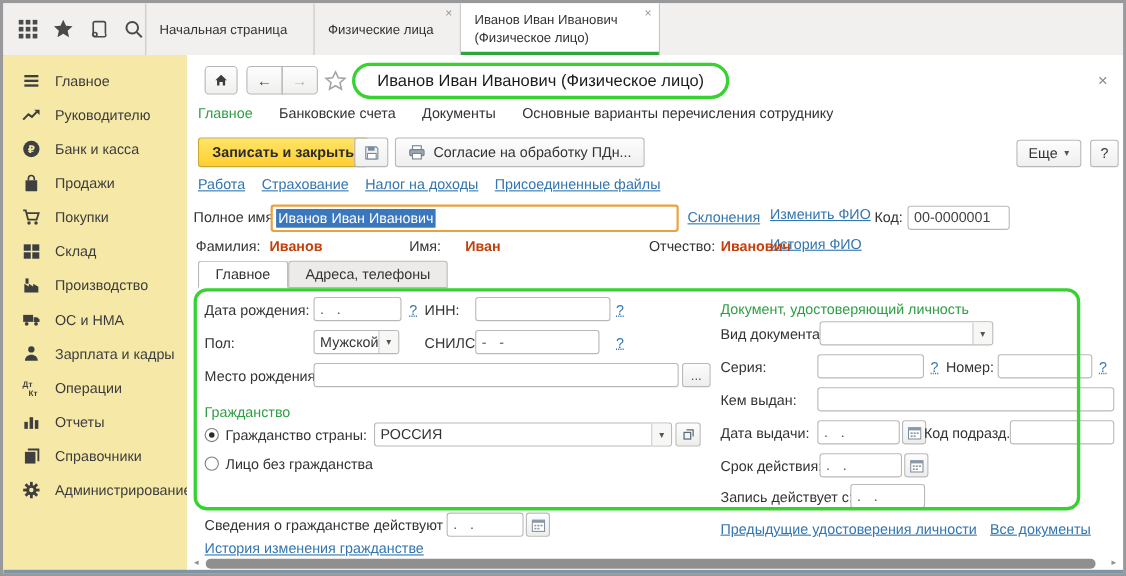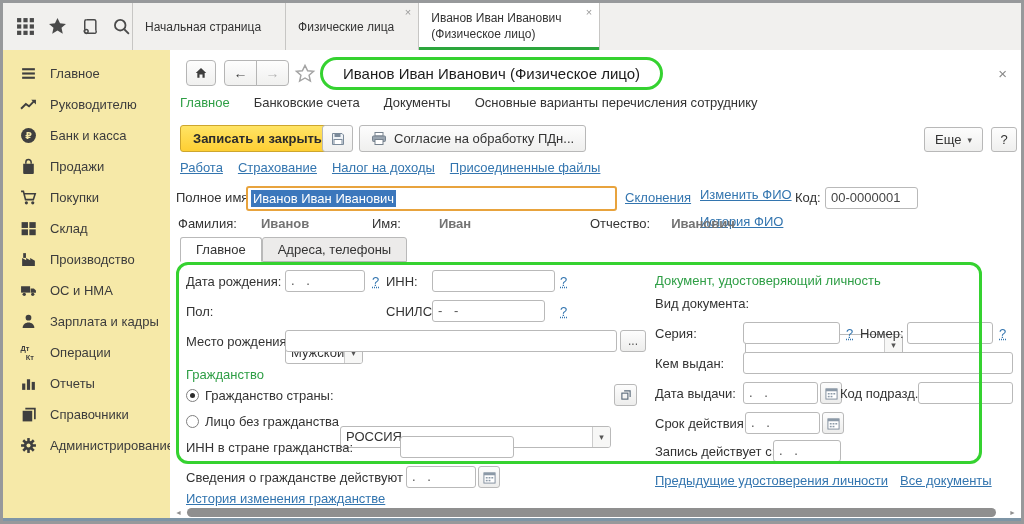--- a/index.html
+++ b/index.html
@@ -56,35 +56,35 @@
   .lnk{color:#3375af;text-decoration:underline;cursor:pointer;white-space:nowrap;}
   .flabel{position:absolute;font-size:13px;color:#333;line-height:24px;white-space:nowrap;}
   .finput{position:absolute;height:22px;box-sizing:border-box;border:1px solid #b9b9b9;border-radius:3px;background:#fff;
     font-size:13px;color:#444;line-height:20px;padding:0 5px;overflow:hidden;white-space:nowrap;cursor:text;}
   .finput.date span{letter-spacing:4px;color:#555;}
   .fullname-input{position:absolute;left:76px;top:136px;width:371px;height:25px;box-sizing:border-box;
     border:2px solid #e8a33d;border-radius:3px;background:#fff;display:flex;align-items:center;padding:0 3px;cursor:text;}
   .fullname-input .sel{background:#3b77bc;color:#fff;font-size:13px;padding:1px 2px;white-space:nowrap;}
   .fhelp{position:absolute;top:2px;color:#3375af;font-size:13px;line-height:20px;text-decoration:underline dotted;cursor:pointer;}
   .combo{position:absolute;height:22px;box-sizing:border-box;border:1px solid #b9b9b9;border-radius:3px;background:#fff;
-    font-size:13px;color:#333;line-height:20px;padding:0 22px 0 5px;cursor:pointer;white-space:nowrap;overflow:hidden;margin-top:42px;}
+    font-size:13px;color:#333;line-height:20px;padding:0 22px 0 5px;cursor:pointer;white-space:nowrap;overflow:hidden;}
   .combo .arrow{position:absolute;right:0;top:0;bottom:0;width:17px;border-left:1px solid #cccccc;display:flex;
     align-items:center;justify-content:center;font-size:9px;color:#555;background:#f7f7f6;}
   .fbtn{position:absolute;height:22px;box-sizing:border-box;border:1px solid #b9b9b9;border-radius:3px;
     background:linear-gradient(#fdfdfd,#ededec);font-size:12px;color:#555;display:flex;align-items:center;justify-content:center;cursor:pointer;}
   .green-head{position:absolute;left:0;font-size:13px;color:#2e9e45;line-height:18px;white-space:nowrap;}
   .radio{position:absolute;width:13px;height:13px;top:5px;box-sizing:border-box;border:1px solid #7f7f7f;border-radius:50%;background:#fff;cursor:pointer;}
   .radio.checked::after{content:'';position:absolute;left:3px;top:3px;right:3px;bottom:3px;background:#2b2b2b;border-radius:50%;}
   .frow{position:absolute;left:0;width:100%;height:24px;}
   .subtabs{position:absolute;left:10px;top:187px;display:flex;}
   .subtab{height:25px;box-sizing:border-box;border:1px solid #b9b9b9;background:#ecebea;display:flex;align-items:center;
     padding:0 15px;font-size:13px;color:#333;border-radius:3px 3px 0 0;cursor:pointer;}
   .subtab.active{background:#fff;border-bottom-color:#fff;}
   .npair{position:absolute;display:flex;font-size:13px;color:#333;white-space:nowrap;}
-  .npair b{color:#737373;margin-left:16px;}
+  .npair b{color:#c2410c;}
   .green-box{position:absolute;left:6px;top:212px;width:800px;height:196px;border:3px solid #35d230;border-radius:12px;
     pointer-events:none;z-index:6;}
   .hscroll{position:absolute;left:5px;right:5px;top:456px;height:12px;display:flex;align-items:center;gap:3px;}
   .hs-arrow{font-size:7px;color:#8f8f8f;flex:none;cursor:pointer;}
   .hs-track{flex:1;height:9px;position:relative;}
   .hs-thumb{position:absolute;left:2px;right:10px;top:0;height:9px;background:#8f8f8f;border-radius:5px;cursor:grab;}
   .bottom-strip{position:absolute;left:0;right:0;bottom:0;height:3px;background:#7e95a6;z-index:9;}
 </style>
 </head>
 <body>
@@ -406,24 +406,20 @@
               <svg width="12" height="12" viewBox="0 0 16 16" fill="none" stroke="#5a6a7a" stroke-width="1.5">
                 <rect x="2.5" y="5.5" width="8" height="8"></rect>
                 <path d="M5.5 2.5h8v8"></path>
               </svg>
             </span>
         </button>
       </div>
       <div class="frow" style="top:140px;">
         <span class="radio" style="left:0;"></span>
         <span class="flabel" style="left:19px;">Лицо без гражданства</span>
-      </div>
-      <div class="frow" style="top:166px;">
-        <span class="flabel" style="left:0;">ИНН в стране гражданства:</span>
-        <div class="finput" style="left:214px;width:114px;"><span></span></div>
       </div>
     </div>
 
     <div class="abs" style="left:16px;top:416px;width:470px;height:24px;">
       <span class="flabel" style="left:0;">Сведения о гражданстве действуют с:</span>
       <div class="finput date" style="left:220px;width:70px;position:absolute;"><span>. .</span></div>
       <button class="fbtn" style="left:292px;width:22px;position:absolute;">
         <span>
             <svg width="13" height="13" viewBox="0 0 14 14">
               <rect x="1" y="2" width="12" height="11" fill="#fff" stroke="#7d8b9a"></rect>

